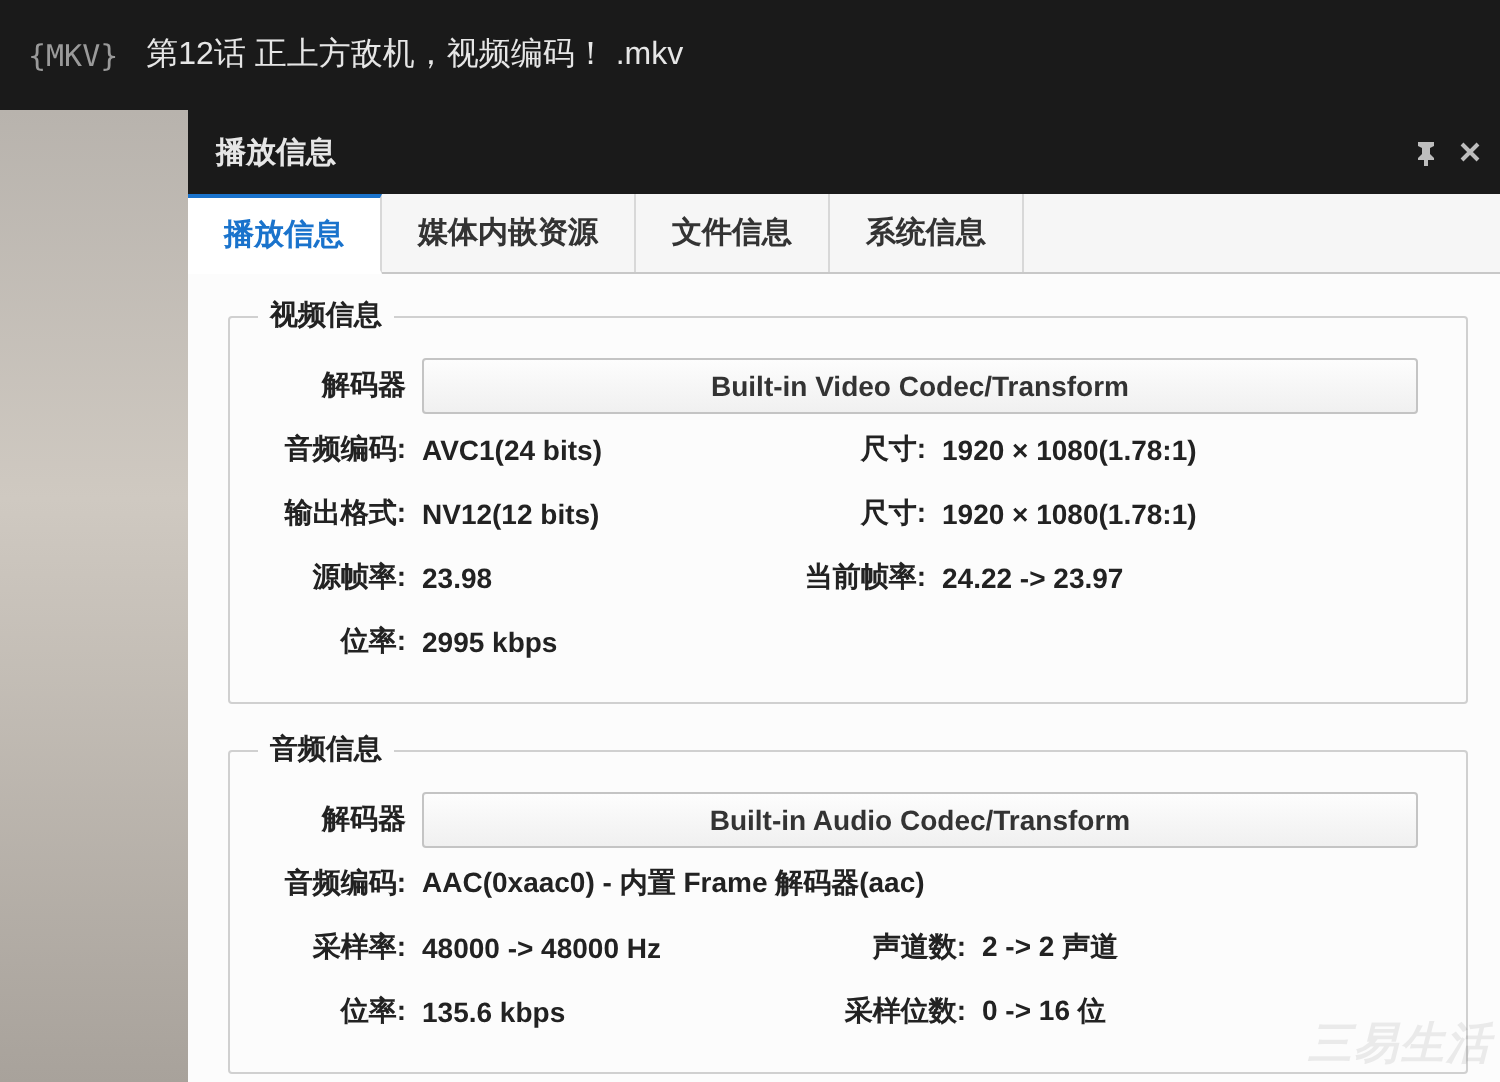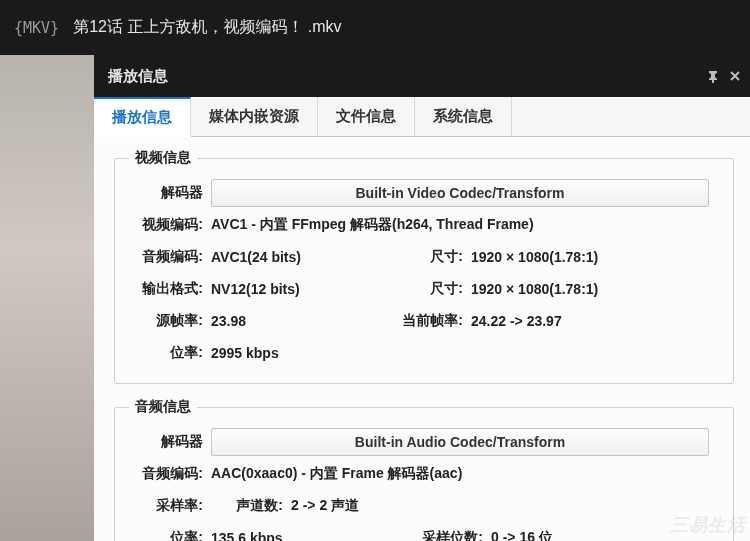--- a/index.html
+++ b/index.html
@@ -18,21 +18,21 @@
   .tab.active { background: #fff; color: #1a73cc; border-bottom: 2px solid #fff; margin-bottom: -1px; border-top: 2px solid #1a73cc; }
   .content { padding: 12px 16px 0 20px; height: calc(100% - 82px); overflow: hidden; }
   fieldset.group { border: 1px solid #d0d0d0; border-radius: 2px; margin-bottom: 14px; padding: 10px 24px 14px 14px; position: relative; }
   fieldset.group legend { padding: 0 6px; font-size: 14px; color: #222; }
   .row { display: flex; align-items: center; min-height: 32px; font-size: 14px; color: #222; }
   .lbl { width: 82px; text-align: right; padding-right: 8px; color: #222; }
   .val { flex: 1; }
   .lbl2 { width: 80px; text-align: right; padding-right: 8px; }
   .val2 { width: 170px; }
   .fieldbtn { flex: 1; height: 28px; border: 1px solid #c4c4c4; border-radius: 2px; background: linear-gradient(#fdfdfd,#f0f0f0); display: flex; align-items: center; justify-content: center; font-size: 14px; color: #333; cursor: default; }
-  .watermark { position: absolute; right: 4px; bottom: 4px; font-size: 18px; color: rgba(0,0,0,0.07); font-weight: bold; letter-spacing: 1px; pointer-events: none; font-style: italic;}
+  .watermark { position: absolute; right: 4px; bottom: 4px; font-size: 22px; color: rgba(0,0,0,0.07); font-weight: bold; letter-spacing: 1px; pointer-events: none; font-style: italic;}
 </style>
 </head>
 <body>
 
 <div class="root">
   <div class="titlebar">
     <span class="mkv">{MKV}</span>
     <span class="fname">第12话 正上方敌机，视频编码！ .mkv</span>
   </div>
 
@@ -65,24 +65,20 @@
     <div class="content">
 
       <fieldset class="group">
         <legend>视频信息</legend>
 
         <div class="row">
           <div class="lbl">解码器</div>
           <div class="fieldbtn">Built-in Video Codec/Transform</div>
         </div>
         <div class="row">
-          <div class="lbl">视频编码:</div>
-          <div class="val">AVC1 - 内置 FFmpeg 解码器(h264, Thread Frame)</div>
-        </div>
-        <div class="row">
           <div class="lbl">音频编码:</div>
           <div class="val" style="flex:0 0 180px">AVC1(24 bits)</div>
           <div class="lbl2">尺寸:</div>
           <div class="val2">1920 × 1080(1.78:1)</div>
         </div>
         <div class="row">
           <div class="lbl">输出格式:</div>
           <div class="val" style="flex:0 0 180px">NV12(12 bits)</div>
           <div class="lbl2">尺寸:</div>
           <div class="val2">1920 × 1080(1.78:1)</div>
@@ -105,20 +101,21 @@
         <div class="row">
           <div class="lbl">解码器</div>
           <div class="fieldbtn">Built-in Audio Codec/Transform</div>
         </div>
         <div class="row">
           <div class="lbl">音频编码:</div>
           <div class="val">AAC(0xaac0) - 内置 Frame 解码器(aac)</div>
         </div>
         <div class="row">
           <div class="lbl">采样率:</div>
+          <div class="val" style="flex:0 0 200px">48000 -&gt; 48000 Hz</div>
           <div class="lbl2">声道数:</div>
           <div class="val2">2 -&gt; 2 声道</div>
         </div>
         <div class="row">
           <div class="lbl">位率:</div>
           <div class="val" style="flex:0 0 200px">135.6 kbps</div>
           <div class="lbl2">采样位数:</div>
           <div class="val2">0 -&gt; 16 位</div>
         </div>
       </fieldset>

